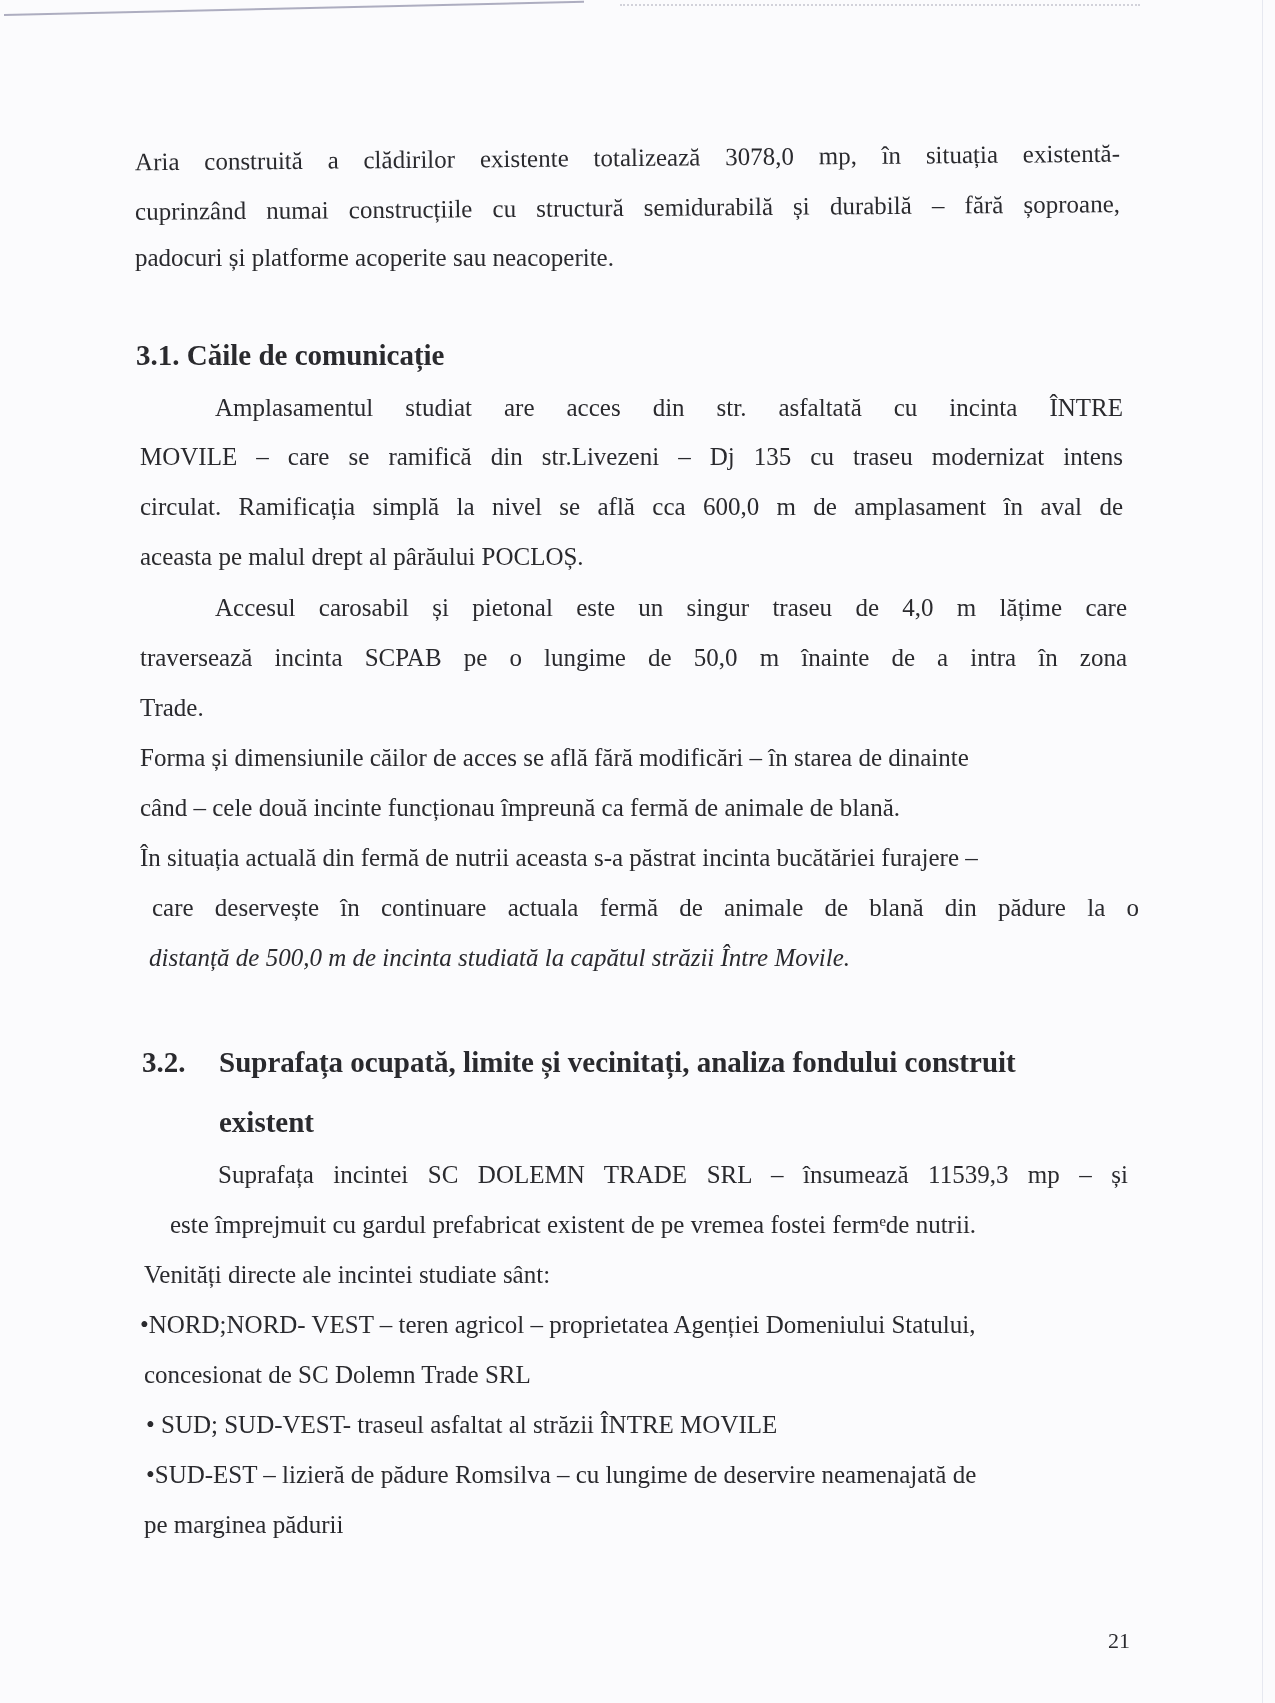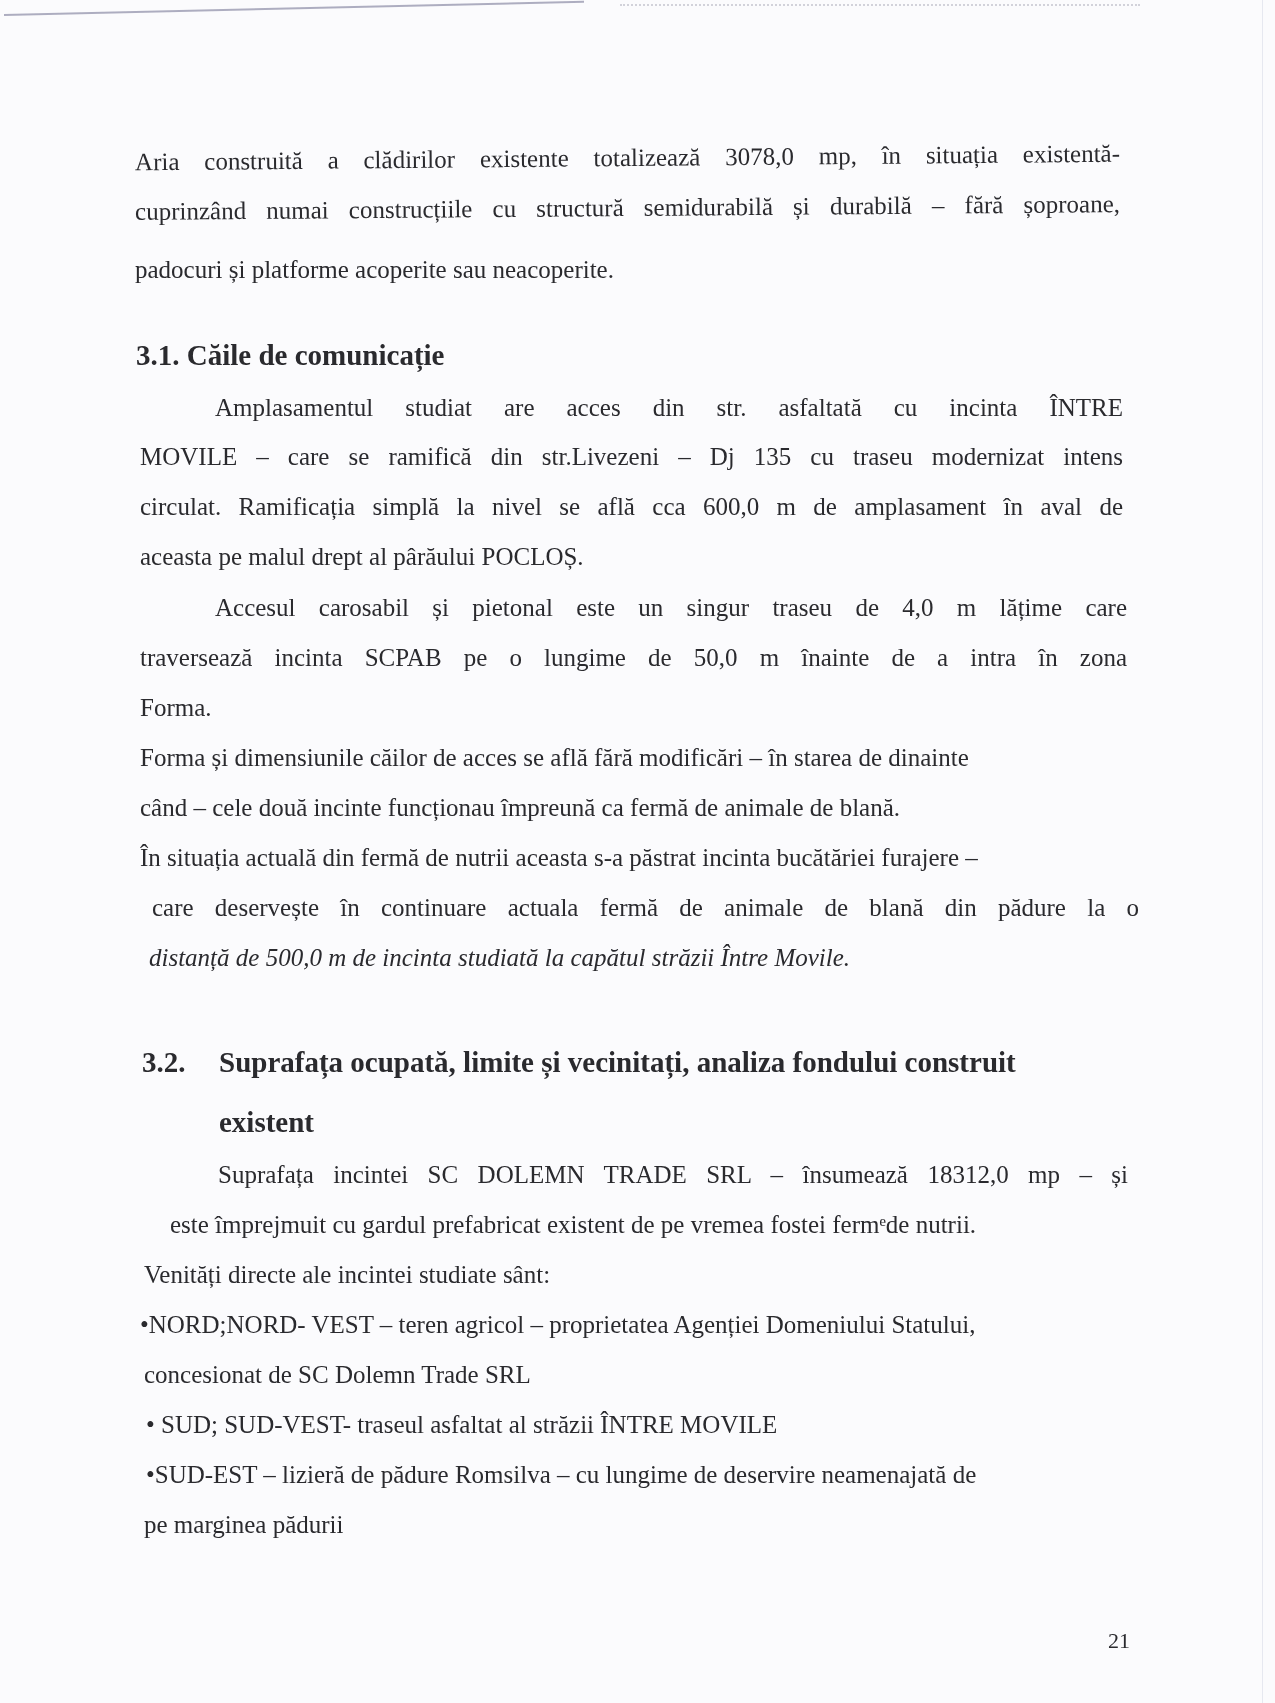--- a/index.html
+++ b/index.html
@@ -34,45 +34,45 @@
 </style>
 </head>
 <body>
 
 <div class="scan-edge"></div>
 <div class="top-cut"></div>
 <div class="right-edge"></div>
 
 <div class="line justify" style="left:135px; top:143px; width:985px; transform:rotate(-0.5deg);">Aria construită a clădirilor existente totalizează 3078,0 mp, în situația existentă-</div>
 <div class="line justify" style="left:135px; top:193px; width:985px; transform:rotate(-0.45deg);">cuprinzând numai construcțiile cu structură semidurabilă și durabilă – fără șoproane,</div>
-<div class="line" style="left:135px; top:243px;margin-top:12px;">padocuri și platforme acoperite sau neacoperite.</div>
+<div class="line" style="left:135px; top:243px;">padocuri și platforme acoperite sau neacoperite.</div>
 
 <div class="heading" style="left:136px; top:338px;">3.1. Căile de comunicație</div>
 
 <div class="line justify" style="left:215px; top:393px; width:908px;">Amplasamentul studiat are acces din str. asfaltată cu incinta ÎNTRE</div>
 <div class="line justify" style="left:140px; top:442px; width:983px;">MOVILE – care se ramifică din str.Livezeni – Dj 135 cu traseu modernizat intens</div>
 <div class="line justify" style="left:140px; top:492px; width:983px;">circulat. Ramificația simplă la nivel se află cca 600,0  m de amplasament în aval de</div>
 <div class="line" style="left:140px; top:542px;">aceasta pe malul drept al pârăului POCLOȘ.</div>
 
 <div class="line justify" style="left:215px; top:593px; width:912px;">Accesul carosabil și pietonal este un singur traseu de 4,0 m lățime care</div>
 <div class="line justify" style="left:140px; top:643px; width:987px;">traversează incinta SCPAB pe o lungime de 50,0 m înainte de a intra în zona</div>
-<div class="line" style="left:140px; top:693px;">Forma.</div>
+<div class="line" style="left:140px; top:693px;">Trade.</div>
 
 <div class="line" style="left:140px; top:743px;">Forma și dimensiunile căilor de acces se află fără modificări – în starea de dinainte</div>
 <div class="line" style="left:140px; top:793px;">când – cele două incinte funcționau împreună ca fermă de animale de blană.</div>
 
 <div class="line" style="left:140px; top:843px;">În situația actuală din fermă de nutrii  aceasta s-a păstrat incinta bucătăriei furajere –</div>
 <div class="line justify" style="left:140px; top:893px; width:987px;margin-left:12px;">care deservește în continuare actuala fermă de animale de blană din pădure la o</div>
 <div class="line" style="left:149px; top:943px;font-style:italic;">distanță de 500,0 m  de incinta studiată la capătul străzii Între Movile.</div>
 
 <div class="heading" style="left:142px; top:1045px;">3.2.</div>
 <div class="heading" style="left:219px; top:1045px;">Suprafața ocupată, limite și vecinitați, analiza fondului construit</div>
 <div class="heading" style="left:219px; top:1105px;">existent</div>
 
-<div class="line justify" style="left:218px; top:1160px; width:910px;">Suprafața incintei SC DOLEMN TRADE SRL – însumează 18312,0 mp – și</div>
+<div class="line justify" style="left:218px; top:1160px; width:910px;">Suprafața incintei SC DOLEMN TRADE SRL – însumează 11539,3 mp – și</div>
 <div class="line" style="left:144px; top:1210px;margin-left:26px;">este împrejmuit cu gardul prefabricat existent de pe vremea fostei fermᵉde nutrii.</div>
 
 <div class="line" style="left:144px; top:1260px;">Venități directe ale incintei studiate sânt:</div>
 
 <div class="line" style="left:140px; top:1310px;">•NORD;NORD- VEST – teren agricol – proprietatea Agenției Domeniului Statului,</div>
 <div class="line" style="left:144px; top:1360px;">concesionat  de SC Dolemn Trade SRL</div>
 
 <div class="line" style="left:146px; top:1410px;">• SUD; SUD-VEST- traseul asfaltat al străzii ÎNTRE MOVILE</div>
 
 <div class="line" style="left:146px; top:1460px;">•SUD-EST – lizieră de pădure Romsilva – cu lungime de deservire neamenajată de</div>

